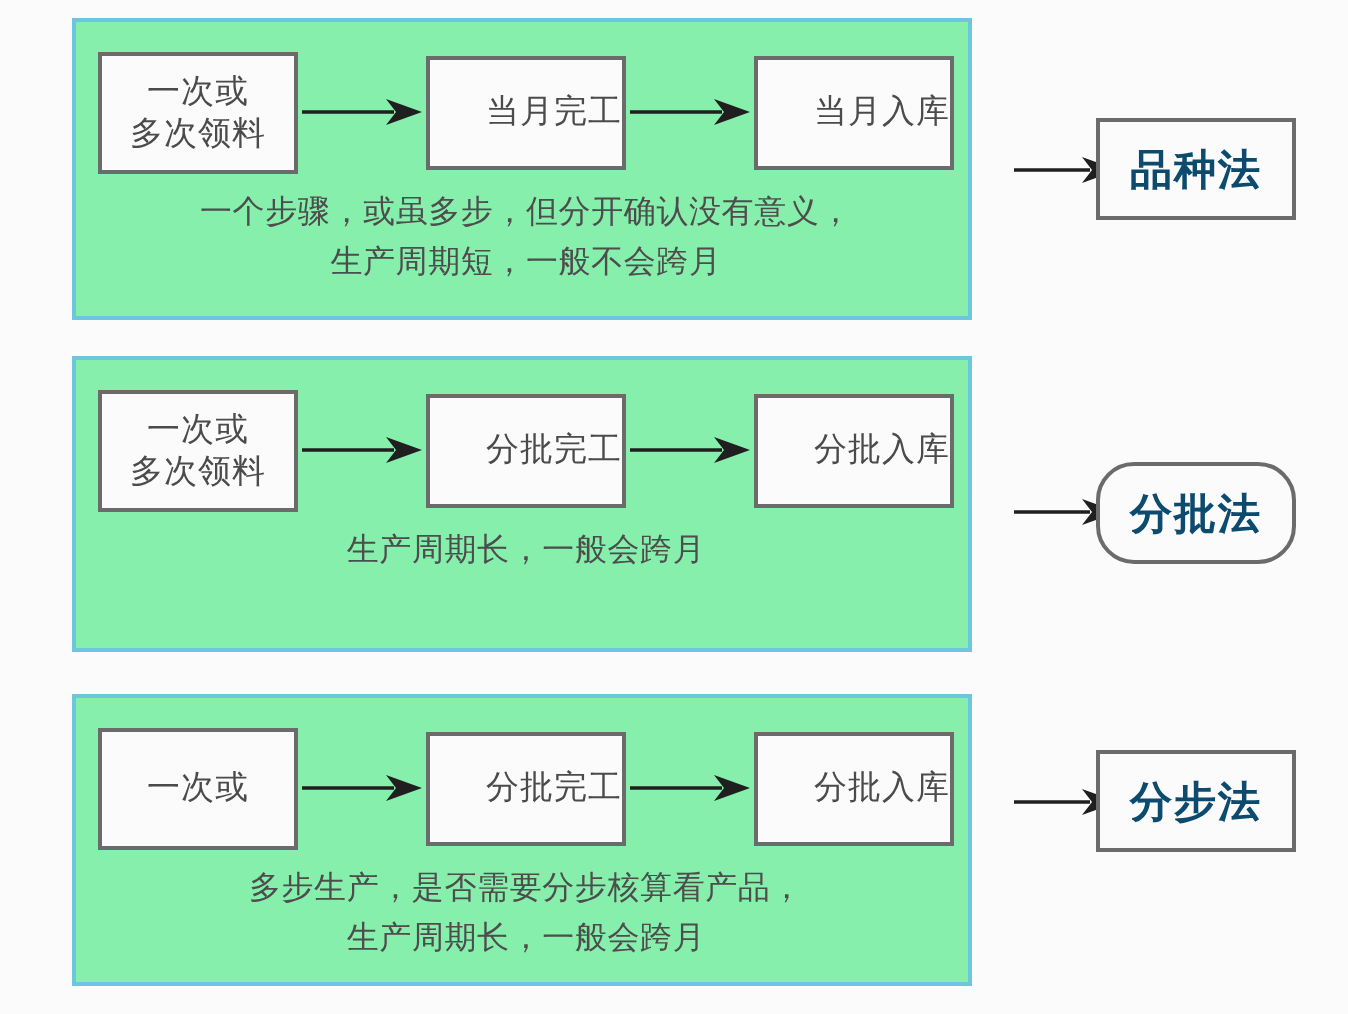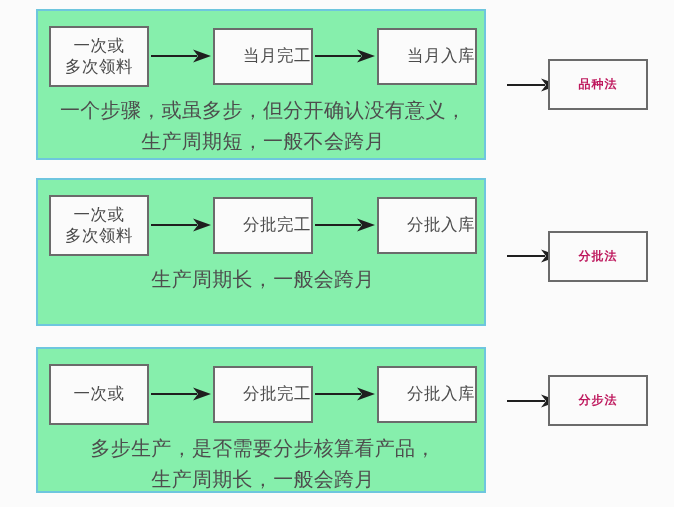--- a/index.html
+++ b/index.html
@@ -88,21 +88,21 @@
   .arrow svg { display: block; }
 
   
   .caption {
     position: absolute;
     left: 0;
     top: 84px;
     width: 450px;
     text-align: center;
     color: #4d4d4d;
-    font-size: 20px;
+    font-size: 16px;
     line-height: 1.55;
     letter-spacing: 0.3px;
   }
   .caption .ln { display: block; white-space: nowrap; }
 
   
   .result-arrow {
     position: absolute;
     width: 54px;
     height: 18px;
@@ -112,35 +112,35 @@
   }
   .result-arrow svg { display: block; }
 
   .result-box {
     position: absolute;
     box-sizing: border-box;
     width: 100px;
     height: 51px;
     border: 2px solid #6b6b6b;
     background: #fbfbfb;
-    color: #be185d;
+    color: #0c4a6e;
     font-family: "Liberation Sans", "DejaVu Sans", sans-serif;
     font-weight: bold;
-    font-size: 12px;
+    font-size: 21px;
     letter-spacing: 1px;
     display: flex;
     align-items: center;
     justify-content: center;
   }
 
   
   .r1-arrow { left: 506px; top: 76px; }
   .r1-box   { left: 548px; top: 59px; }
   .r2-arrow { left: 506px; top: 247px; }
-  .r2-box   { left: 548px; top: 231px; }
+  .r2-box   { left: 548px; top: 231px; border-radius: 19px; }
   .r3-arrow { left: 506px; top: 392px; }
   .r3-box   { left: 548px; top: 375px; }
 </style>
 </head>
 <body>
 
 <div id="diagram">
 
   <div class="row row-1">
     <div class="panel">

